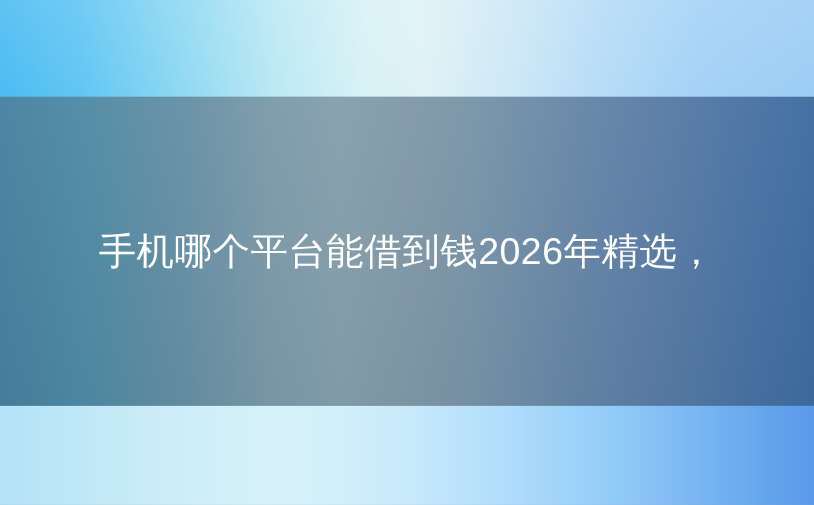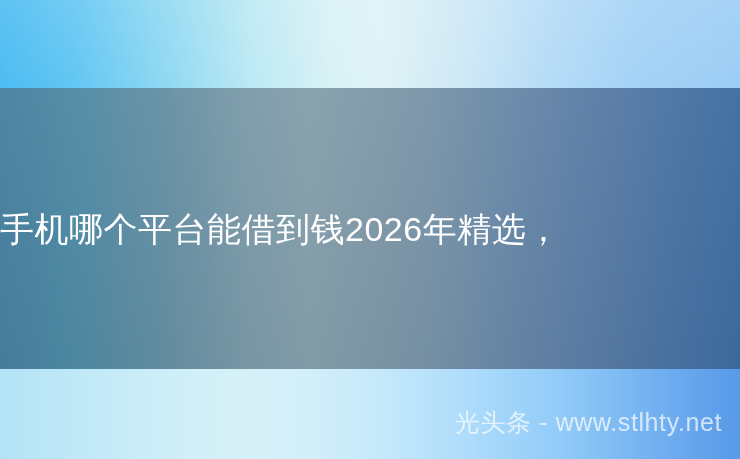--- a/index.html
+++ b/index.html
@@ -80,21 +80,21 @@
 
   
   .headline {
     position: absolute;
     left: 0;
     top: 88px;
     width: 740px;
     height: 281px;
     display: flex;
     flex-direction: column;
-    align-items: flex-start;
+    align-items: center;
     justify-content: center;
     z-index: 3;
   }
   .headline-line {
     color: #ffffff;
     font-size: 34px;
     line-height: 56px;
     letter-spacing: 0.5px;
     font-weight: 400;
     white-space: nowrap;
@@ -149,15 +149,14 @@
   <div class="band-top"></div>
 
   <div class="band-mid"></div>
 
   <div class="headline">
     <div class="headline-line">手机哪个平台能借到钱2026年精选，</div>
   </div>
 
   <div class="band-bottom"></div>
 
-  <div class="watermark">光头条 - www.stlhty.net</div>
 
 </div>
 
 </body></html>

